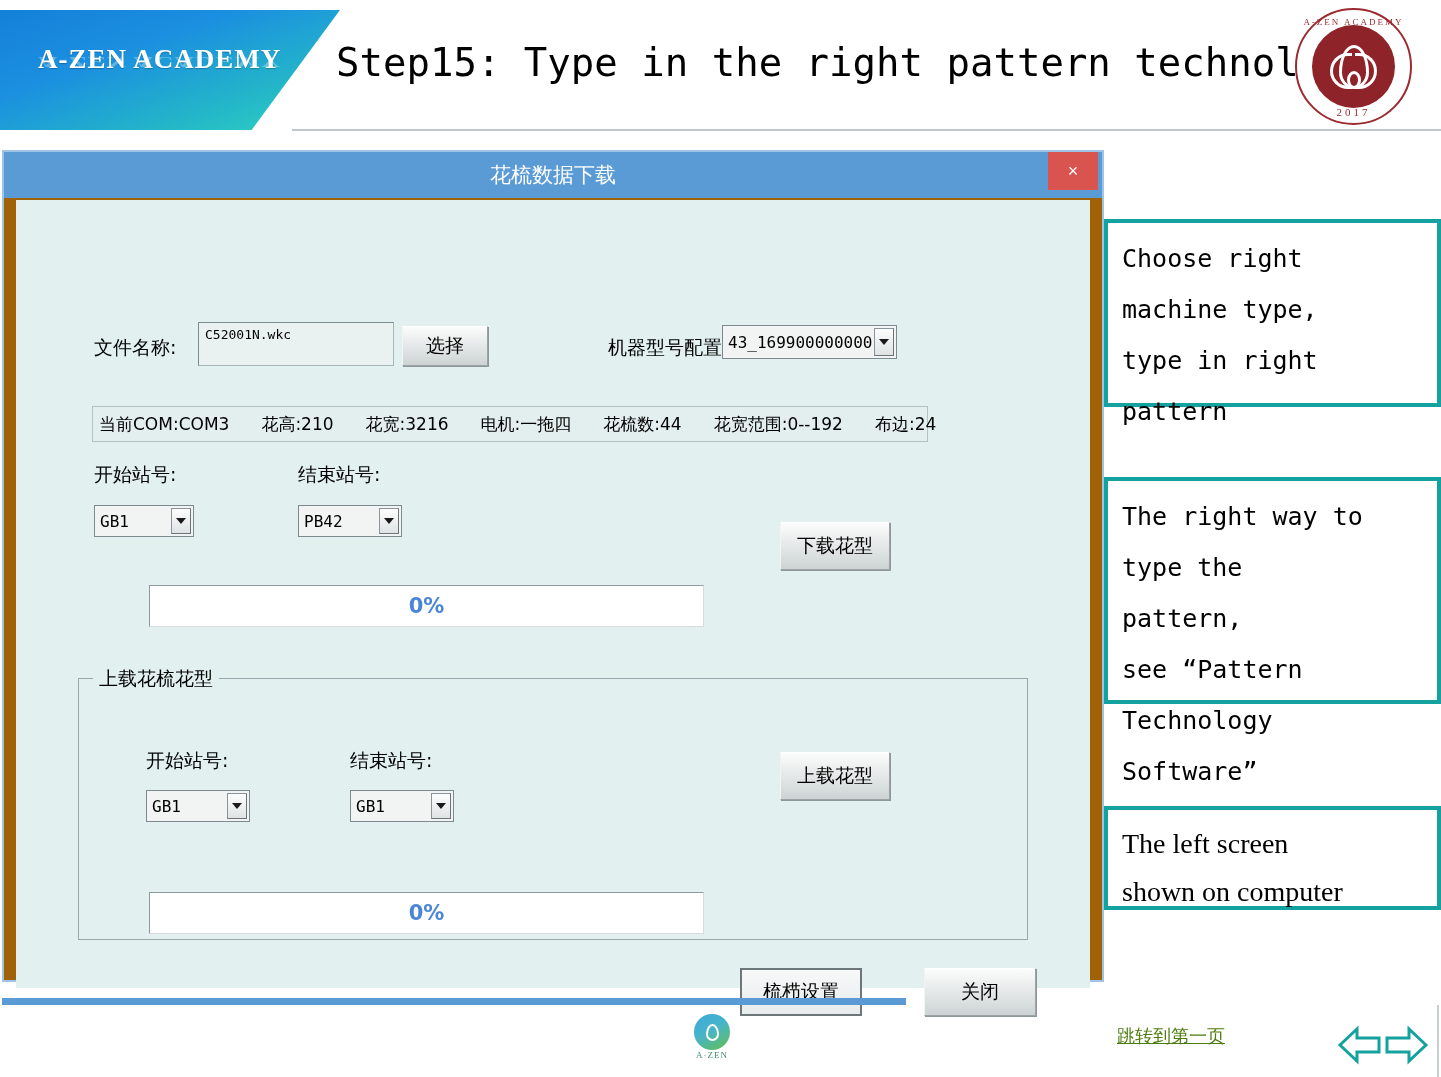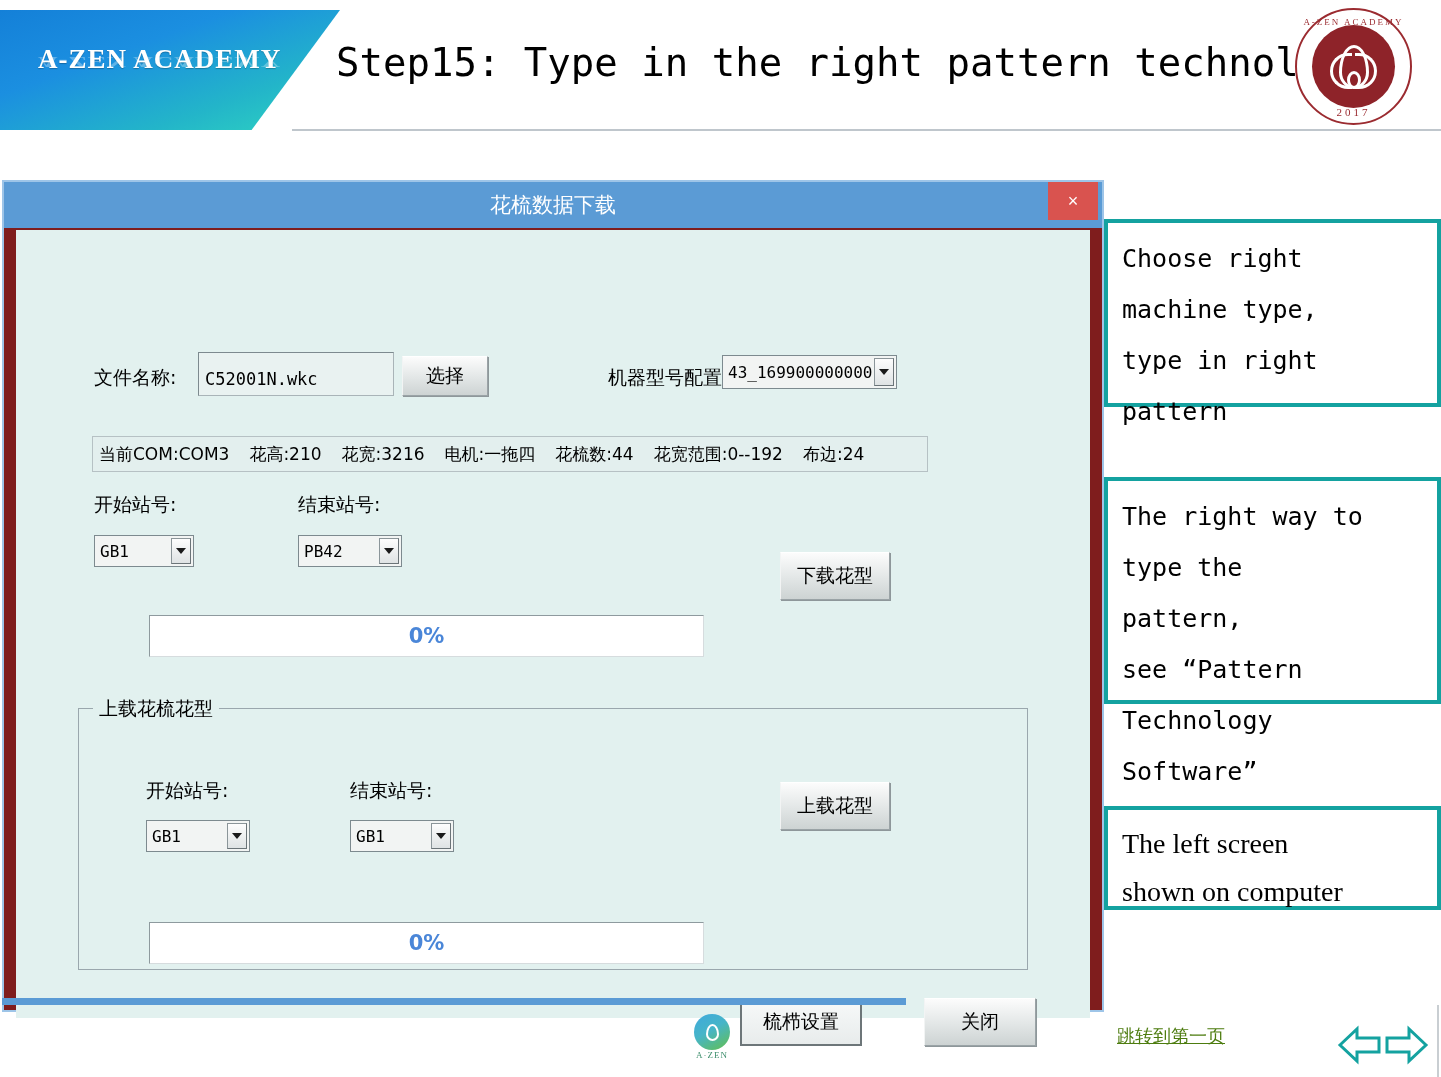--- a/index.html
+++ b/index.html
@@ -120,24 +120,23 @@
     box-sizing: border-box;
   }
   #seal .arc-l { left: 18px; border-right: none; border-radius: 18px 0 0 18px; }
   #seal .arc-r { right: 18px; border-left: none; border-radius: 0 18px 18px 0; }
 
   
   #dialog {
     position: absolute;
     left: 2px; top: 150px;
     width: 1102px; height: 832px;
-    background: #7f1d1d;
+    background: #a16207;
     border: 2px solid #9ec5e8;
     box-sizing: border-box;
-    margin-top: 30px;
   }
   #dialog-titlebar {
     position: relative;
     height: 46px;
     background: #5b9bd5;
   }
   #dialog-title {
     position: absolute;
     left: 0; right: 0; top: 9px;
     text-align: center;
@@ -193,23 +192,23 @@
 
   
   .textbox {
     position: absolute;
     background: #e9f2f1;
     border: 1px solid #a9b4b8;
     border-top-color: #7d8a8f;
     border-left-color: #7d8a8f;
     box-sizing: border-box;
     font-family: "DejaVu Sans Mono", monospace;
-    font-size: 17px;
-    color: #000000;
-    padding: 16px 6px;
+    font-size: 13px;
+    color: #000000;
+    padding: 4px 6px;
   }
 
   
   .combo {
     position: absolute;
     background: #f2f4f3;
     border: 1px solid #7d8a8f;
     box-sizing: border-box;
     display: flex;
     align-items: center;
@@ -274,21 +273,21 @@
     background: #e3efee;
     border: 1px solid #b6c1c4;
     box-sizing: border-box;
     display: flex;
     align-items: center;
     font-family: "DejaVu Sans", sans-serif;
     font-size: 17px;
     color: #000000;
     padding: 0 6px;
     white-space: nowrap;
-    gap: 20px;
+    gap: 32px;
   }
   #info-strip span { display: inline-block; }
 
   
   .progress {
     position: absolute;
     background: #ffffff;
     border: 1px solid #8e9a9e;
     border-right-color: #d6dcde;
     border-bottom-color: #d6dcde;

